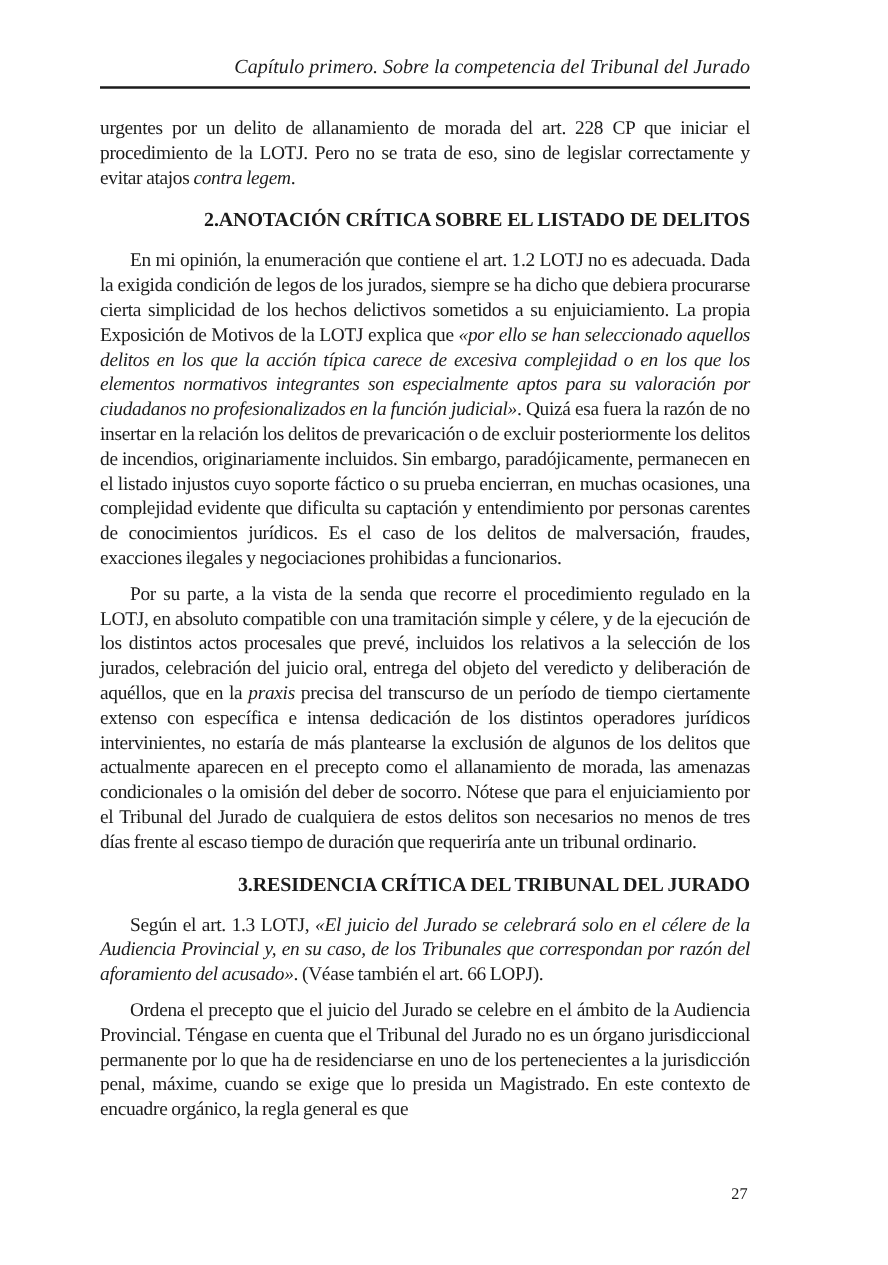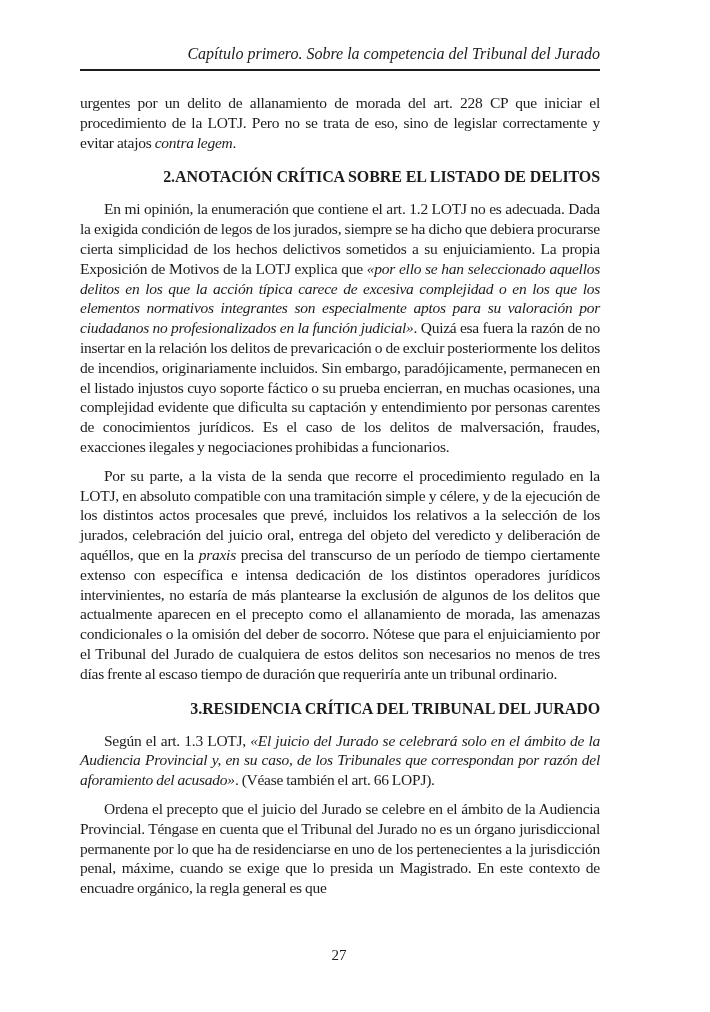--- a/index.html
+++ b/index.html
@@ -60,22 +60,22 @@
   .sec-num {
     display: inline-block;
     width: 34px;
   }
   .flex-spacer {
     flex: 1 1 auto;
     min-height: 6px;
   }
   .page-footer {
     flex: 0 0 auto;
-    text-align: center;
-    font-size: 15px;
+    text-align: right;
+    font-size: 13px;
     line-height: 18px;
     padding-right: 2px;
   }
 </style>
 </head>
 <body>
 
 <div class="page">
 
   <header class="running-header">
@@ -91,21 +91,21 @@
     </h2>
 
     <p class="para indent"><span>En mi opinión, la enumeración que contiene el art. 1.2 LOTJ no es adecuada. Dada la exigida condición de legos de los jurados, siempre se ha dicho que debiera procurarse cierta simplicidad de los hechos delictivos sometidos a su enjuiciamiento. La propia Exposición de Motivos de la LOTJ explica que </span><em>«por ello se han seleccionado aquellos delitos en los que la acción típica carece de excesiva complejidad o en los que los elementos normativos integrantes son especialmente aptos para su valoración por ciudadanos no profesionalizados en la función judicial»</em><span>. Quizá esa fuera la razón de no insertar en la relación los delitos de prevaricación o de excluir posteriormente los delitos de incendios, originariamente incluidos. Sin embargo, paradójicamente, permanecen en el listado injustos cuyo soporte fáctico o su prueba encierran, en muchas ocasiones, una complejidad evidente que dificulta su captación y entendimiento por personas carentes de conocimientos jurídicos. Es el caso de los delitos de malversación, fraudes, exacciones ilegales y negociaciones prohibidas a funcionarios.</span></p>
 
     <p class="para indent"><span>Por su parte, a la vista de la senda que recorre el procedimiento regulado en la LOTJ, en absoluto compatible con una tramitación simple y célere, y de la ejecución de los distintos actos procesales que prevé, incluidos los relativos a la selección de los jurados, celebración del juicio oral, entrega del objeto del veredicto y deliberación de aquéllos, que en la </span><em>praxis</em><span> precisa del transcurso de un período de tiempo ciertamente extenso con específica e intensa dedicación de los distintos operadores jurídicos intervinientes, no estaría de más plantearse la exclusión de algunos de los delitos que actualmente aparecen en el precepto como el allanamiento de morada, las amenazas condicionales o la omisión del deber de socorro. Nótese que para el enjuiciamiento por el Tribunal del Jurado de cualquiera de estos delitos son necesarios no menos de tres días frente al escaso tiempo de duración que requeriría ante un tribunal ordinario.</span></p>
 
     <h2 class="section-heading">
       <span class="sec-num">3.</span><span class="sec-title">RESIDENCIA CRÍTICA DEL TRIBUNAL DEL JURADO</span>
     </h2>
 
-    <p class="para indent"><span>Según el art. 1.3 LOTJ, </span><em>«El juicio del Jurado se celebrará solo en el ámbito de la Audiencia Provincial y, en su caso, de los Tribunales que correspondan por razón del aforamiento del acusado»</em><span>. (Véase también el art. 66 LOPJ).</span></p>
+    <p class="para indent"><span>Según el art. 1.3 LOTJ, </span><em>«El juicio del Jurado se celebrará solo en el célere de la Audiencia Provincial y, en su caso, de los Tribunales que correspondan por razón del aforamiento del acusado»</em><span>. (Véase también el art. 66 LOPJ).</span></p>
 
     <p class="para indent"><span>Ordena el precepto que el juicio del Jurado se celebre en el ámbito de la Audiencia Provincial. Téngase en cuenta que el Tribunal del Jurado no es un órgano jurisdiccional permanente por lo que ha de residenciarse en uno de los pertenecientes a la jurisdicción penal, máxime, cuando se exige que lo presida un Magistrado. En este contexto de encuadre orgánico, la regla general es que</span></p>
 
   </main>
 
   <div class="flex-spacer"></div>
 
   <footer class="page-footer">
     <span class="page-number">27</span>
   </footer>

